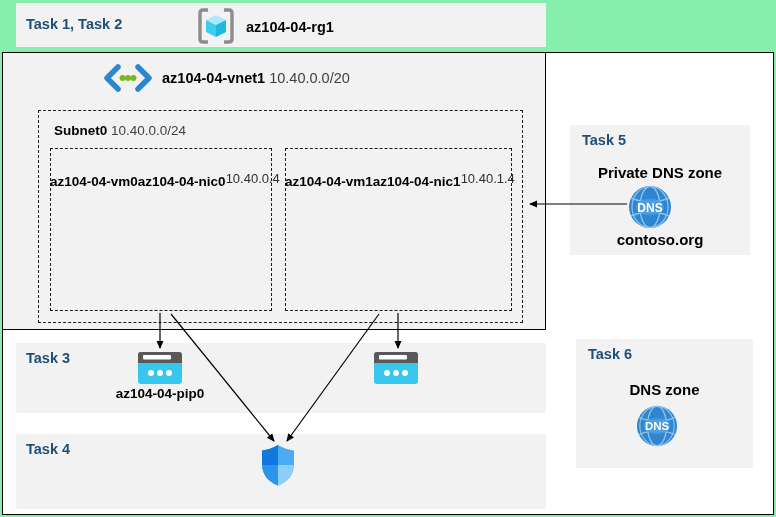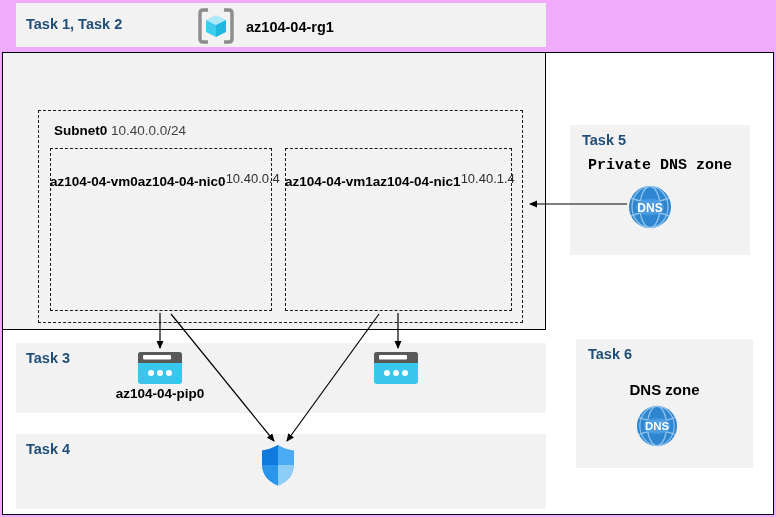--- a/index.html
+++ b/index.html
@@ -1,17 +1,17 @@
 <!DOCTYPE html>
 <html><head>
 <meta charset="utf-8">
 <style>
   html,body { margin:0; padding:0; background:#ffffff; }
   #canvas {
-    position:relative; width:776px; height:517px; background:#f0abfc;
+    position:relative; width:776px; height:517px; background:#86efac;
     font-family:"Liberation Sans", sans-serif; overflow:hidden;
   }
   .abs { position:absolute; }
   .panel { position:absolute; background:#f2f2f2; }
   .task-label { position:absolute; font-weight:700; font-size:14.5px; color:#1f4e79; white-space:nowrap; }
   .res-label  { font-weight:700; font-size:13.5px; color:#000; white-space:nowrap; }
   .sub-label  { position:absolute; font-size:13.5px; white-space:nowrap; }
   .sub-label b{ font-weight:700; color:#000; }
   .cidr       { font-weight:400; color:#3f3f3f; }
   .ip-label   { font-size:13px; color:#2e2e2e; white-space:nowrap; }
@@ -65,20 +65,33 @@
     <path d="M28,3 L33,3 Q36,3 36,6 L36,32 Q36,35 33,35 L28,35" fill="none" stroke="#8c8c8c" stroke-width="3.4"></path>
     <polygon points="20,8 30,13 20,18 10,13" fill="#aee9f8"></polygon>
     <polygon points="10,13 20,18 20,30 10,25" fill="#3ecdf0"></polygon>
     <polygon points="30,13 20,18 20,30 30,25" fill="#1fb8e0"></polygon>
   </svg>
   <div class="abs res-label" style="left:246px; top:19px; font-size:14.5px;">az104-04-rg1</div>
 
   <div class="abs" id="frame"></div>
 
   <div class="abs" id="vnet-box"></div>
+  <div class="abs" id="vnet-header">
+    <svg width="48" height="28" viewBox="0 0 48 28">
+      <polyline points="14,3 3,14 14,25" fill="none" stroke="#2b86d2" stroke-width="5.5" stroke-linecap="round" stroke-linejoin="round"></polyline>
+      <polyline points="34,3 45,14 34,25" fill="none" stroke="#2b86d2" stroke-width="5.5" stroke-linecap="round" stroke-linejoin="round"></polyline>
+      <circle cx="18.5" cy="14" r="3" fill="#76b82a"></circle>
+      <circle cx="24" cy="14" r="3" fill="#76b82a"></circle>
+      <circle cx="29.5" cy="14" r="3" fill="#76b82a"></circle>
+    </svg>
+    <div id="vnet-title">
+      <b>az104-04-vnet1</b>
+      <span class="cidr">10.40.0.0/20</span>
+    </div>
+  </div>
 
   <div class="dashed" id="outer-dashed"></div>
   <div class="sub-label" style="left:54px; top:123px;">
     <b>Subnet0</b>
     <span class="cidr">10.40.0.0/24</span>
   </div>
   <div class="dashed" id="subnet0-inner"></div>
   <div class="dashed" id="subnet1-inner"></div>
 
   <div class="subnet-stack" id="stack0">
@@ -179,30 +192,31 @@
     <g clip-path="url(#shieldclip)">
       <rect x="0" y="0" width="34" height="42" fill="#4aabf2"></rect>
       <rect x="0" y="0" width="17" height="21" fill="#0f79dd"></rect>
       <rect x="17" y="21" width="17" height="21" fill="#8ecdf8"></rect>
       <rect x="0" y="21" width="17" height="21" fill="#2b95ea"></rect>
     </g>
   </svg>
 
   <div class="panel" id="task5-box">
     <div class="task-label" style="left:12px; top:7px;">Task 5</div>
-    <div class="zone-title" style="top:32px;font-family:Liberation Mono, monospace;">Private DNS zone</div>
+    <div class="zone-title" style="top:39px;">Private DNS zone</div>
     <svg class="abs" style="left:58px; top:60px;" width="44" height="44" viewBox="0 0 44 44">
       <circle cx="22" cy="22" r="21" fill="#2e86d0"></circle>
       <ellipse cx="22" cy="22" rx="10" ry="20.5" fill="none" stroke="#8fc2ec" stroke-width="1.4"></ellipse>
       <ellipse cx="22" cy="22" rx="18" ry="20.5" fill="none" stroke="#8fc2ec" stroke-width="1.2"></ellipse>
       <path d="M3,13 Q22,21 41,13" fill="none" stroke="#8fc2ec" stroke-width="1.4"></path>
       <path d="M3,31 Q22,23 41,31" fill="none" stroke="#8fc2ec" stroke-width="1.4"></path>
       <ellipse cx="22" cy="22" rx="14" ry="8.5" fill="#4a9be0" opacity="0.85"></ellipse>
       <text x="22" y="26.5" text-anchor="middle" font-family="Liberation Sans, sans-serif" font-size="12" font-weight="bold" fill="#ffffff">DNS</text>
     </svg>
+    <div class="zone-name" style="top:106px;">contoso.org</div>
   </div>
 
   <div class="panel" id="task6-box">
     <div class="task-label" style="left:12px; top:7px;">Task 6</div>
     <div class="zone-title" style="top:42px;">DNS zone</div>
     <svg class="abs" style="left:60px; top:66px;" width="42" height="42" viewBox="0 0 44 44">
       <circle cx="22" cy="22" r="21" fill="#2e86d0"></circle>
       <ellipse cx="22" cy="22" rx="10" ry="20.5" fill="none" stroke="#8fc2ec" stroke-width="1.4"></ellipse>
       <ellipse cx="22" cy="22" rx="18" ry="20.5" fill="none" stroke="#8fc2ec" stroke-width="1.2"></ellipse>
       <path d="M3,13 Q22,21 41,13" fill="none" stroke="#8fc2ec" stroke-width="1.4"></path>

